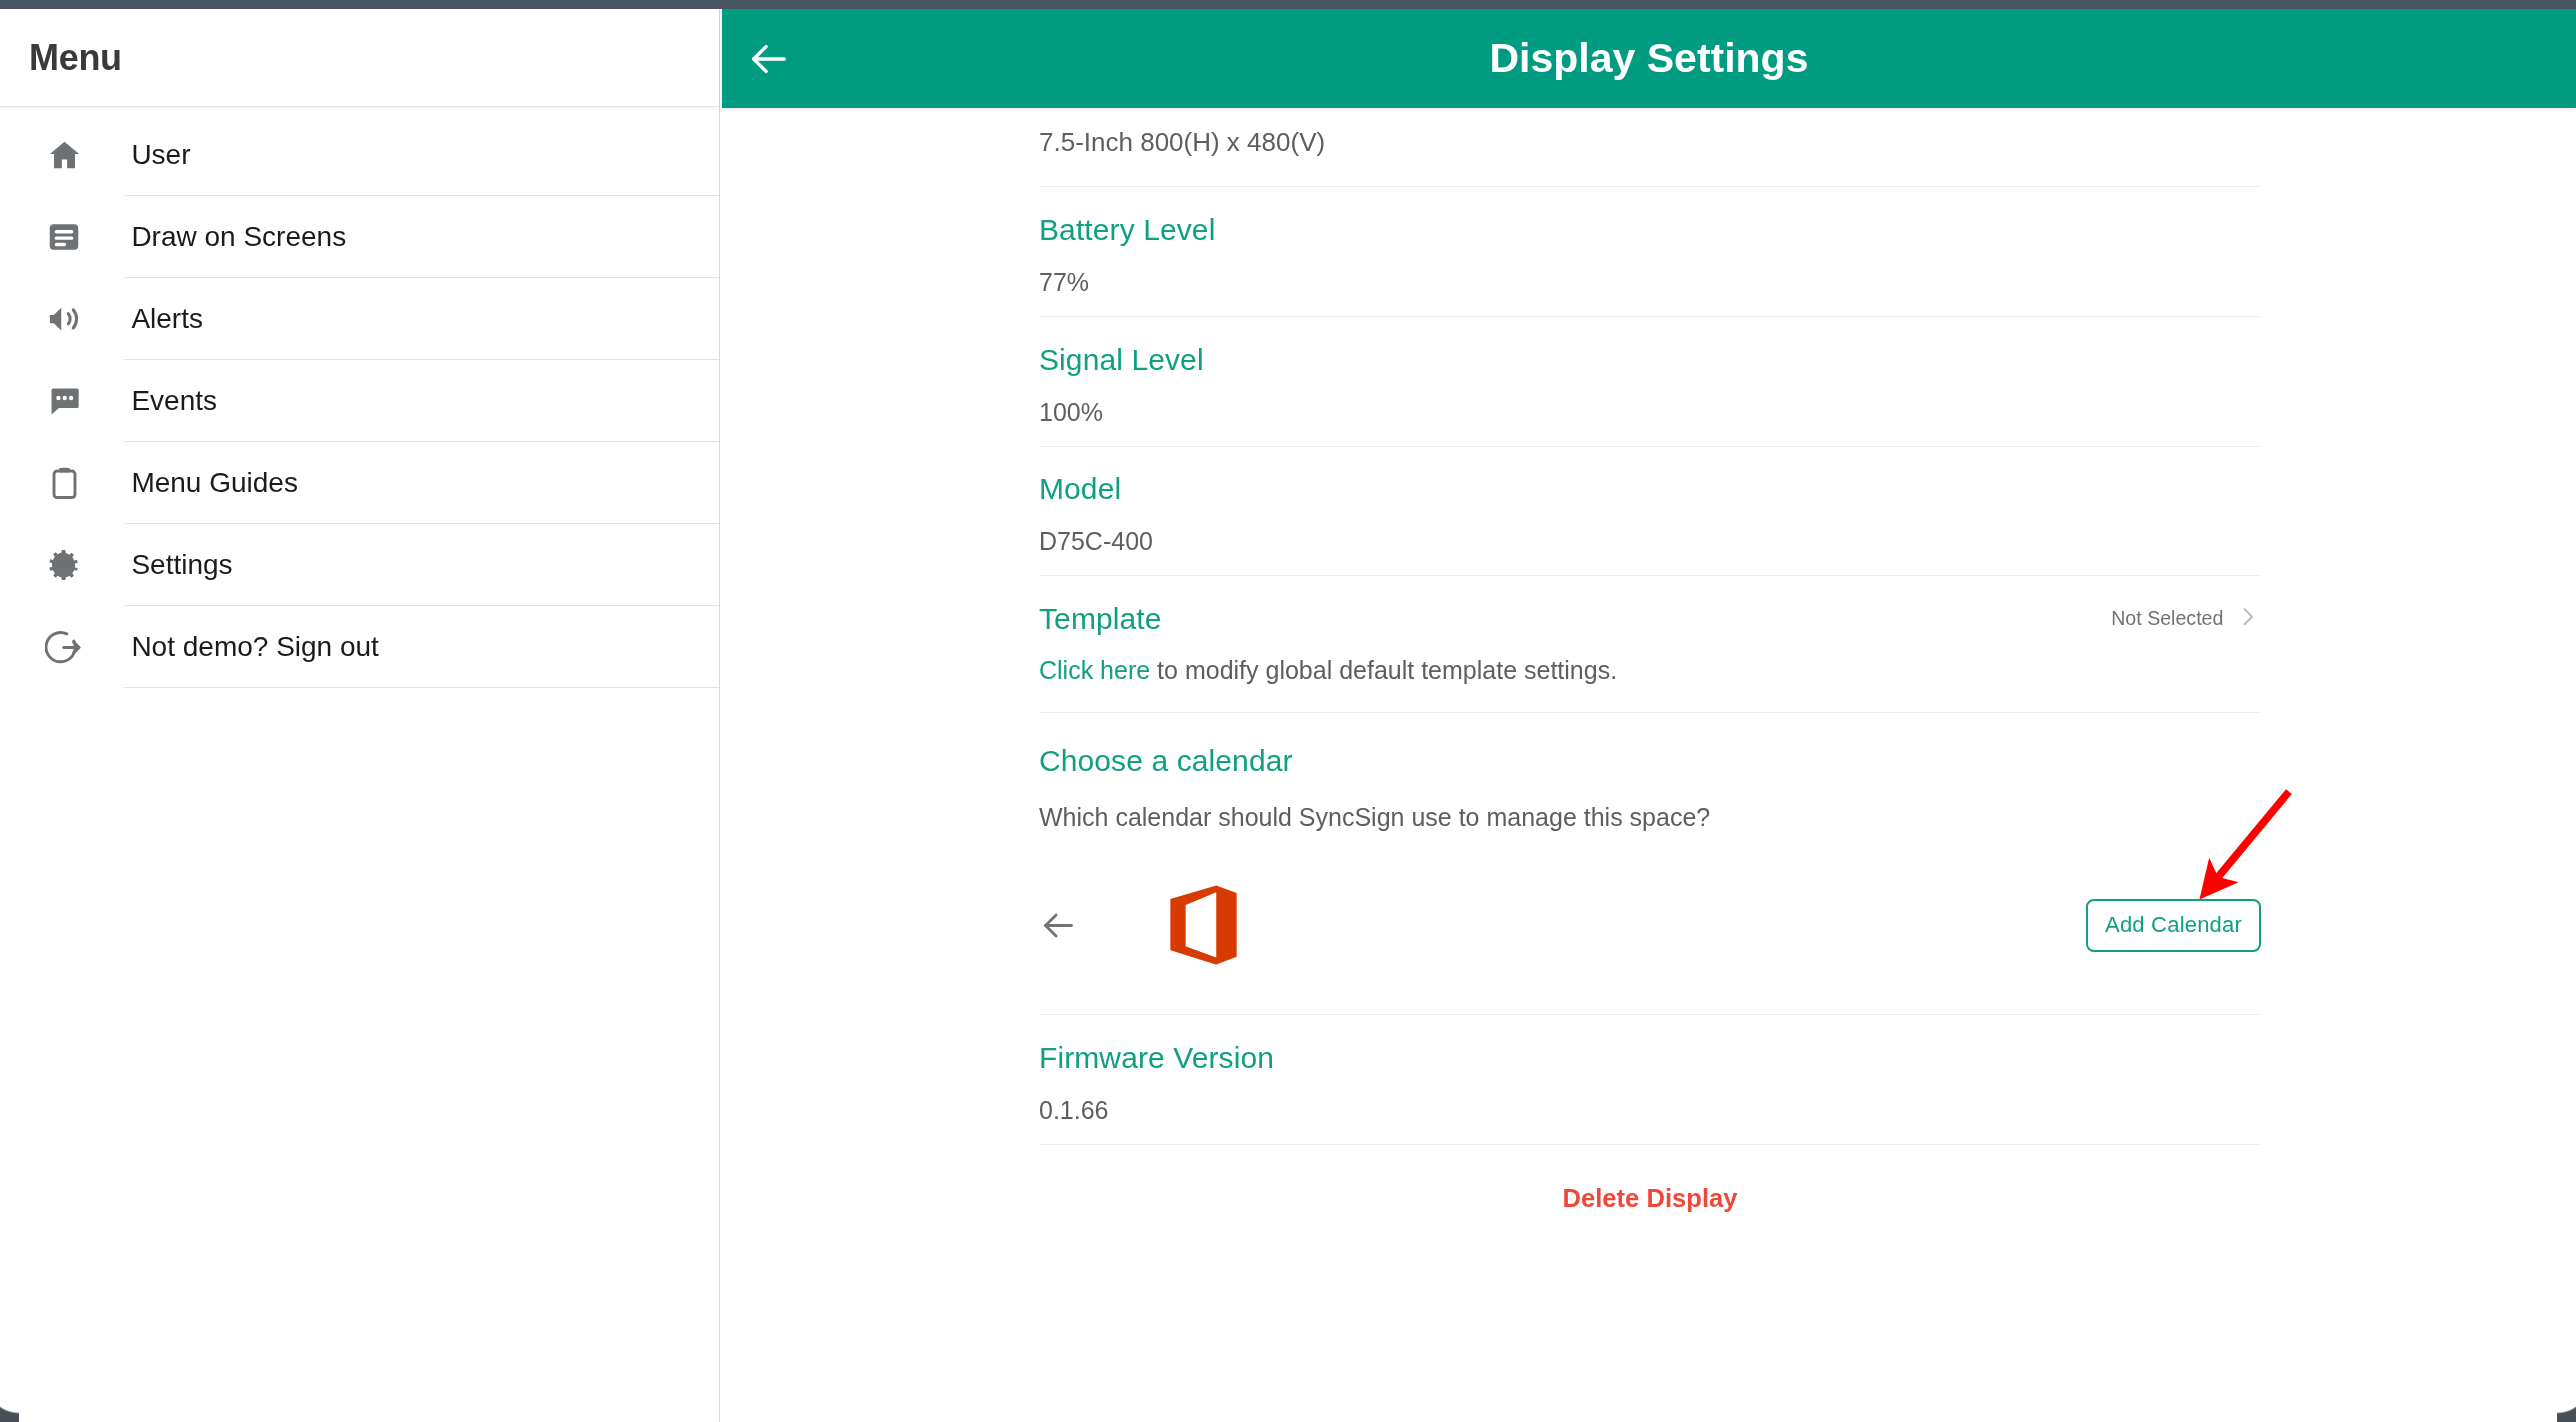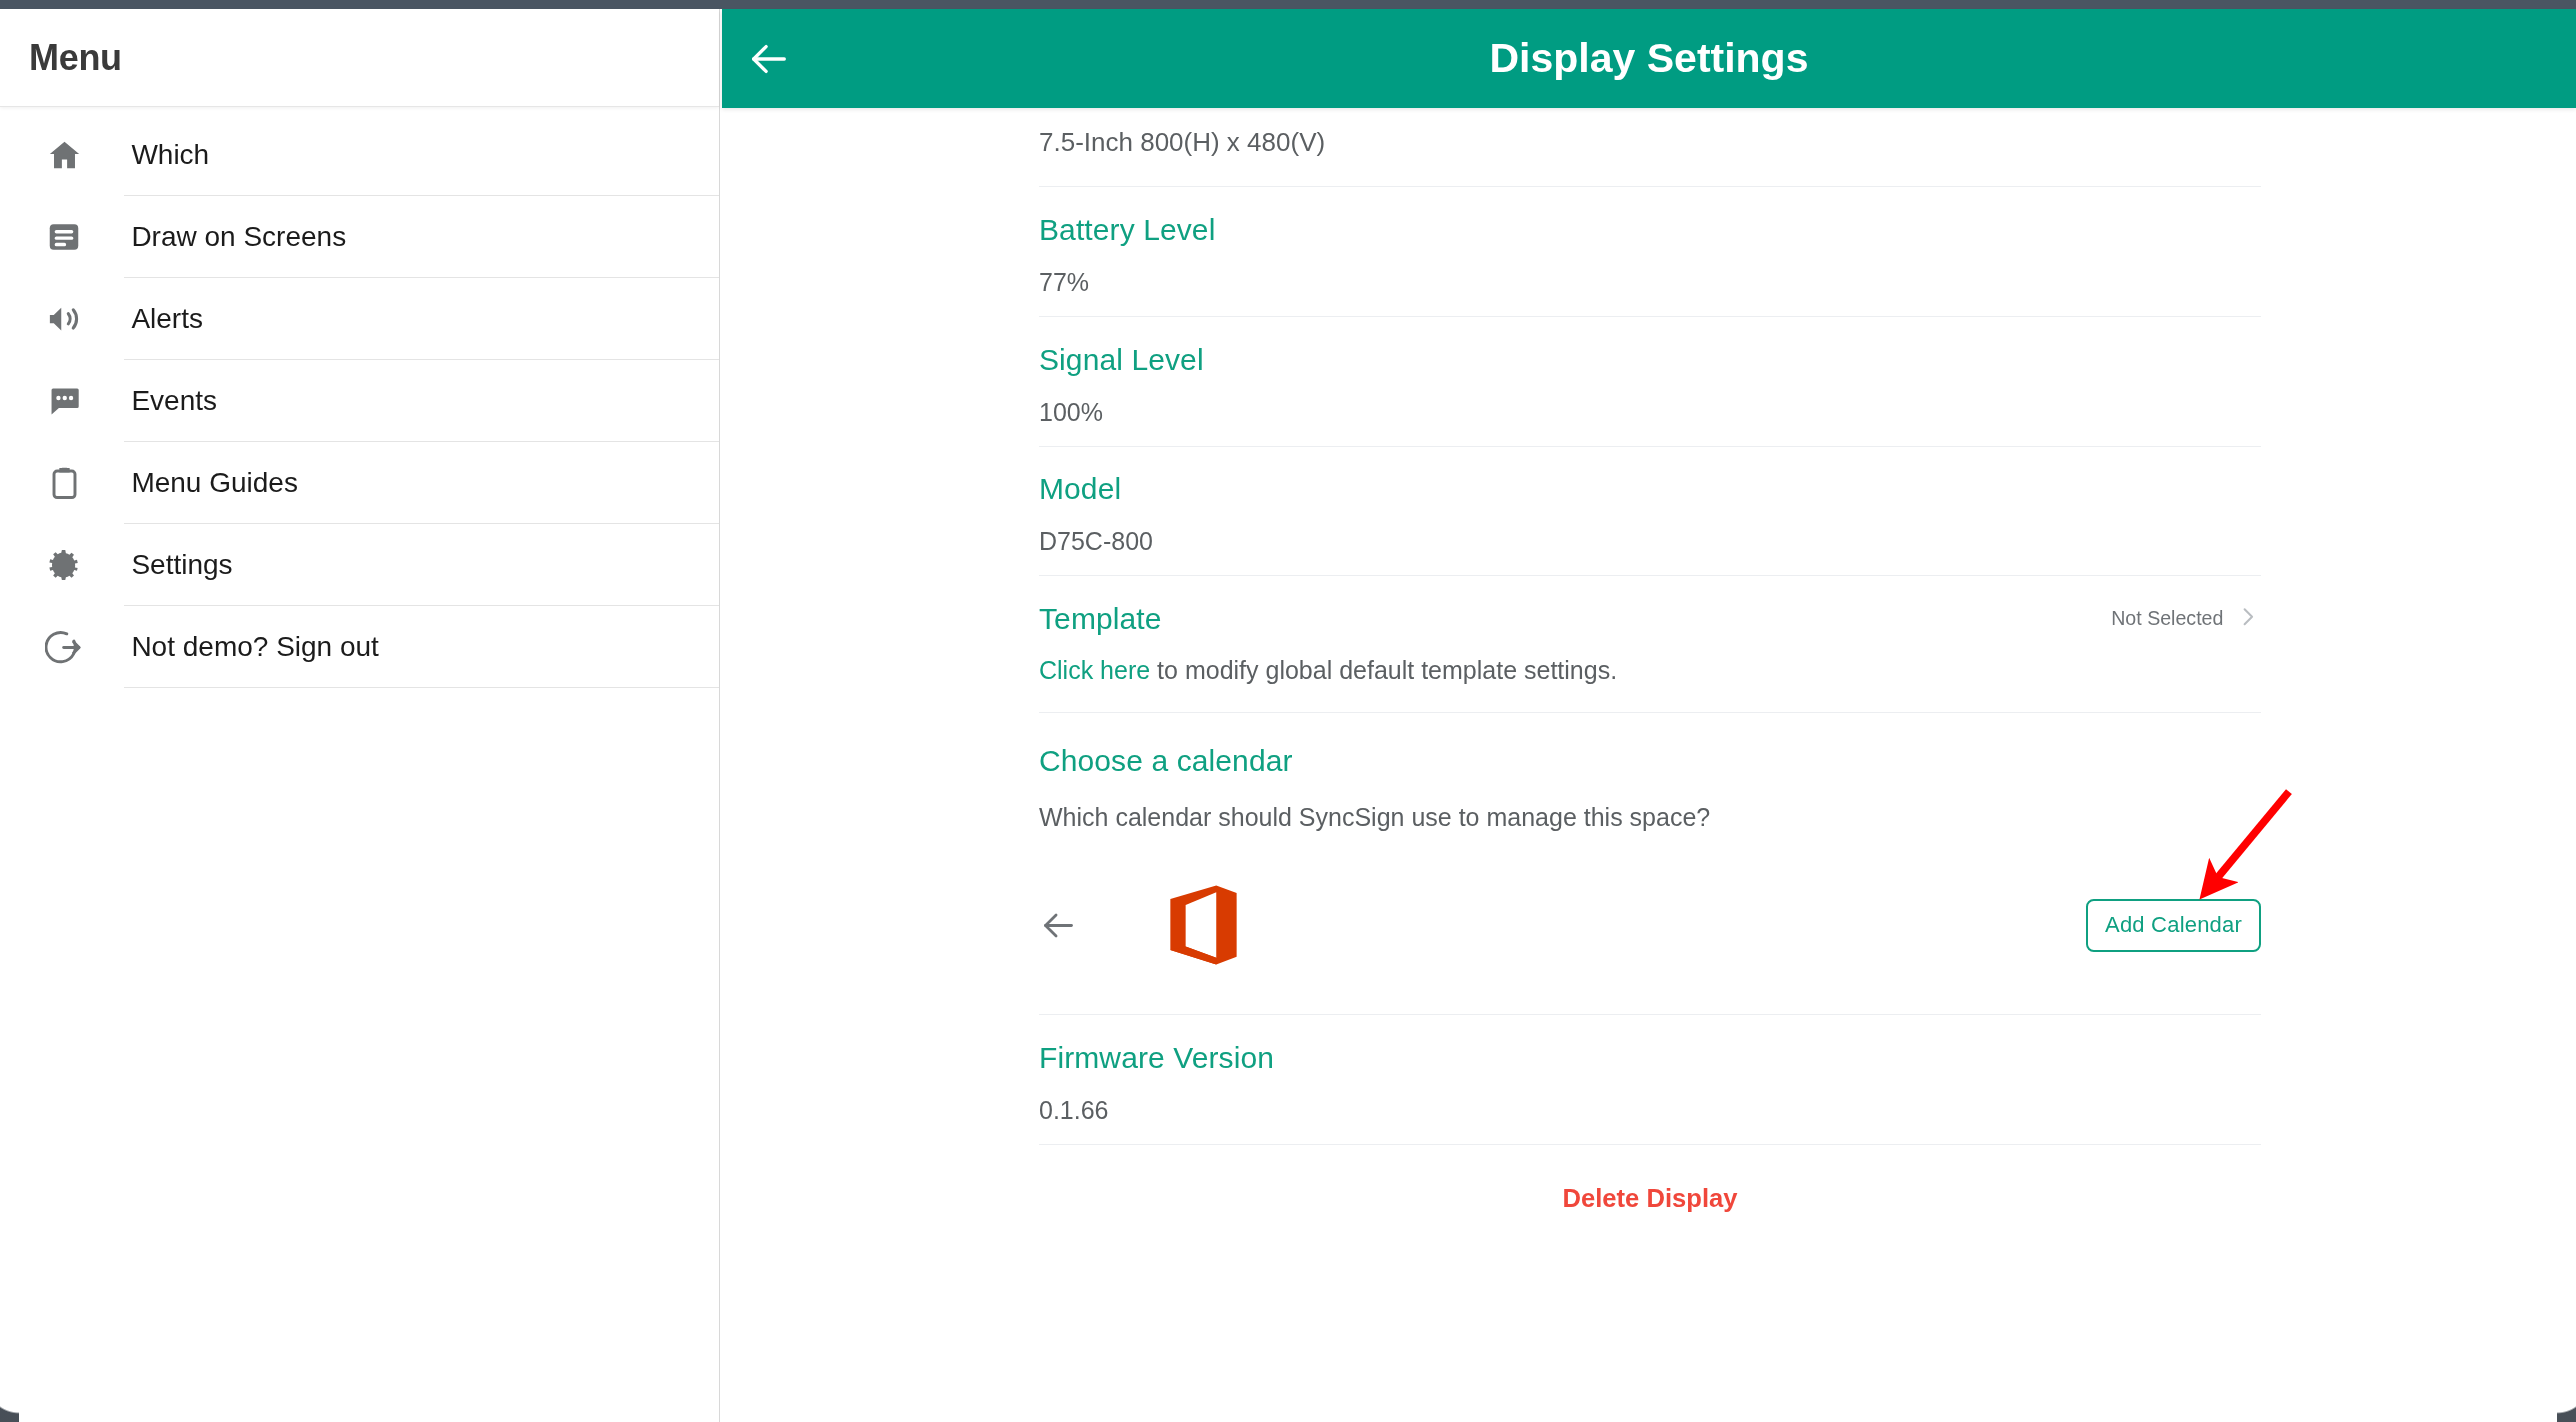--- a/index.html
+++ b/index.html
@@ -200,21 +200,21 @@
     </div>
 
     <nav class="nav-list">
 
       <div class="nav-item">
         <span class="nav-icon">
           <svg width="37" height="37" viewBox="0 0 24 24" fill="currentColor">
             <path d="M12 3 2.5 11h2.7v9.2h5.1v-5.6h3.4v5.6h5.1V11h2.7L12 3z"></path>
           </svg>
         </span>
-        <span class="nav-label">Which</span>
+        <span class="nav-label">User</span>
       </div>
 
       <div class="nav-item">
         <span class="nav-icon">
           <svg width="36" height="36" viewBox="0 0 24 24" fill="currentColor">
             <rect x="2.5" y="3.5" width="19" height="17" rx="2.6"></rect>
             <rect x="5.8" y="7.3" width="12.4" height="2.3" rx="1.1" fill="#ffffff"></rect>
             <rect x="5.8" y="11.6" width="12.4" height="2.3" rx="1.1" fill="#ffffff"></rect>
             <rect x="5.8" y="15.9" width="7.6" height="2.3" rx="1.1" fill="#ffffff"></rect>
           </svg>
@@ -302,21 +302,21 @@
           <div class="row-value">77%</div>
         </div>
 
         <div class="row row-divider info-row">
           <div class="row-label">Signal Level</div>
           <div class="row-value">100%</div>
         </div>
 
         <div class="row row-divider info-row">
           <div class="row-label">Model</div>
-          <div class="row-value">D75C-800</div>
+          <div class="row-value">D75C-400</div>
         </div>
 
         <div class="row row-divider template-row">
           <div class="template-head">
             <div class="row-label">Template</div>
             <div class="template-right">
               <span class="template-status">Not Selected</span>
               <span class="chev">
                 <svg width="25.6" height="25.6" viewBox="0 0 24 24" fill="none" stroke="currentColor" stroke-width="1.9" stroke-linecap="round" stroke-linejoin="round">
                   <path d="M9 5l7 7-7 7"></path>

